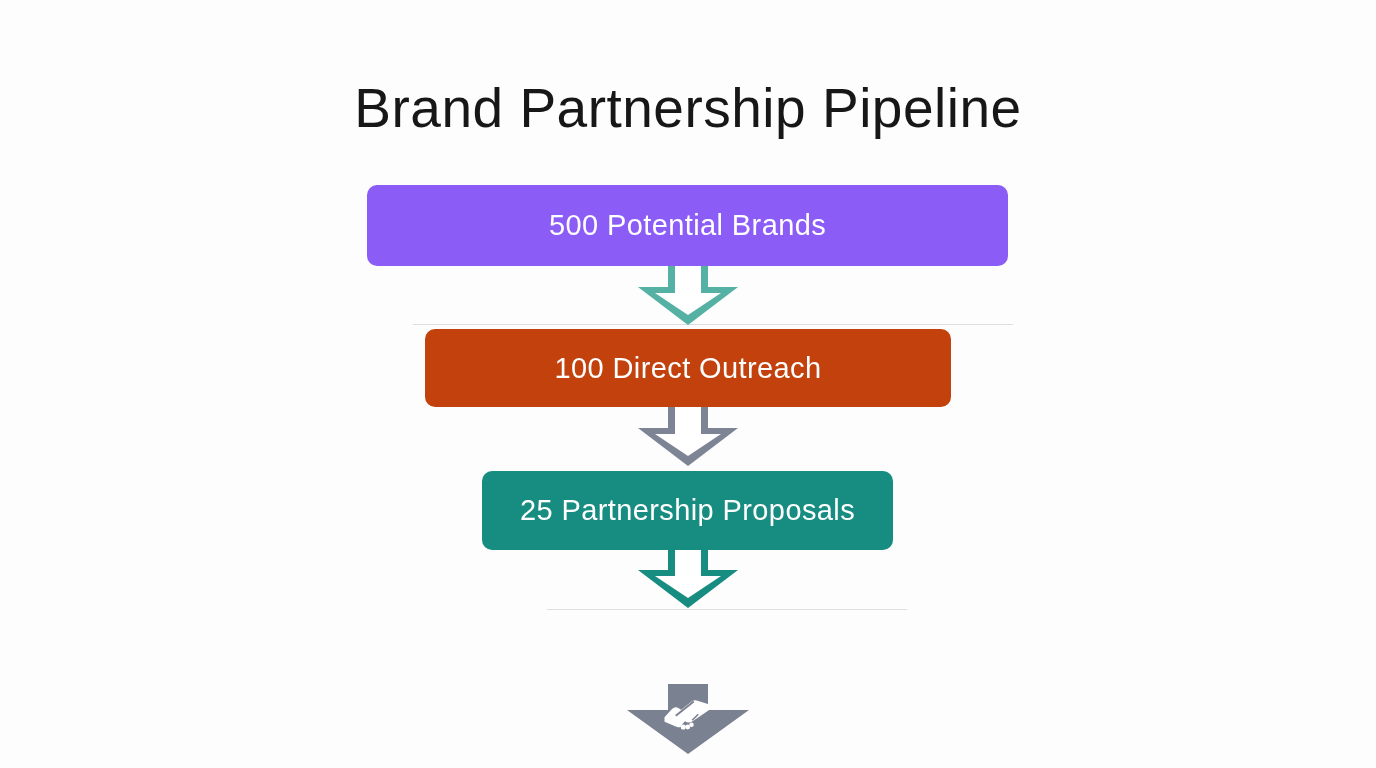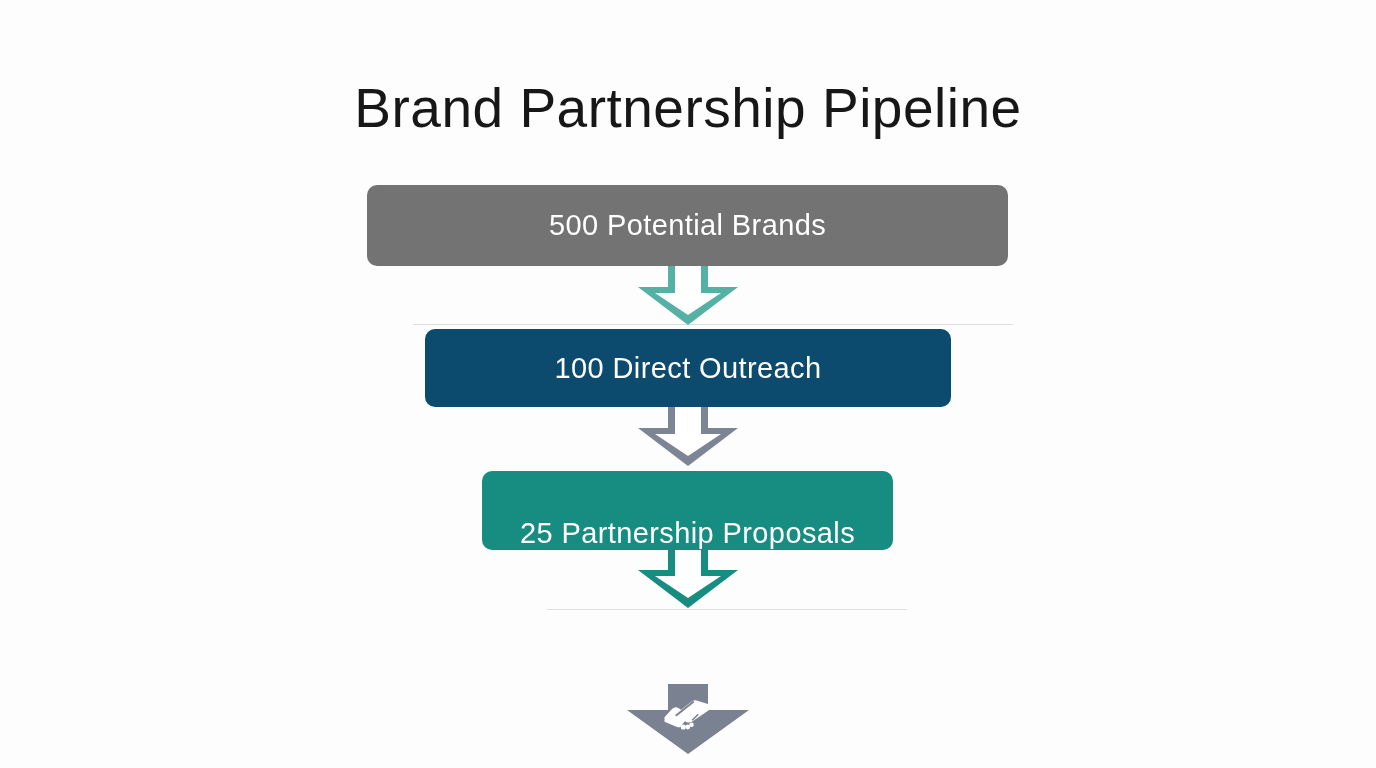--- a/index.html
+++ b/index.html
@@ -35,21 +35,21 @@
     align-items: center;
     justify-content: center;
     color: #ffffff;
     font-size: 29px;
     font-weight: 400;
     letter-spacing: 0.4px;
     z-index: 2;
   }
   .bar-0 { left: 367px; top: 167px; width: 641px; height: 81px; }
   .bar-1 { left: 425px; top: 311px; width: 526px; height: 78px; }
-  .bar-2 { left: 482px; top: 453px; width: 411px; height: 79px; align-items: flex-end; }
+  .bar-2 { left: 482px; top: 453px; width: 411px; height: 79px; }
   .bar-3 { left: 543px; top: 595px; width: 288px; height: 79px; }
   .arrow {
     position: absolute;
     z-index: 1;
   }
   .arrow-0 { left: 638px; top: 245px; }
   .arrow-1 { left: 638px; top: 386px; }
   .arrow-2 { left: 638px; top: 528px; }
   .arrow-3 { left: 627px; top: 666px; }
   .handshake {
@@ -72,25 +72,25 @@
 <body>
 
 <div class="canvas">
 
   <div class="title">Brand Partnership Pipeline</div>
 
   <div class="hairline hl-0"></div>
   <div class="hairline hl-1"></div>
   <div class="hairline hl-2"></div>
 
-  <div class="stage-bar bar-0" style="background-color: #737373;">
+  <div class="stage-bar bar-0" style="background-color: #8b5cf6;">
     <span>500 Potential Brands</span>
   </div>
 
-  <div class="stage-bar bar-1" style="background-color: #0c4a6e;">
+  <div class="stage-bar bar-1" style="background-color: #c2410c;">
     <span>100 Direct Outreach</span>
   </div>
 
   <div class="stage-bar bar-2" style="background-color: rgb(23, 140, 128);">
     <span>25 Partnership Proposals</span>
   </div>
 
 
   <svg class="arrow arrow-0" width="100" height="62" viewBox="0 0 100 62">
     <path d="M30,0 H70 V24 H100 L50,62 L0,24 H30 Z" fill="#54B1A3"></path>

